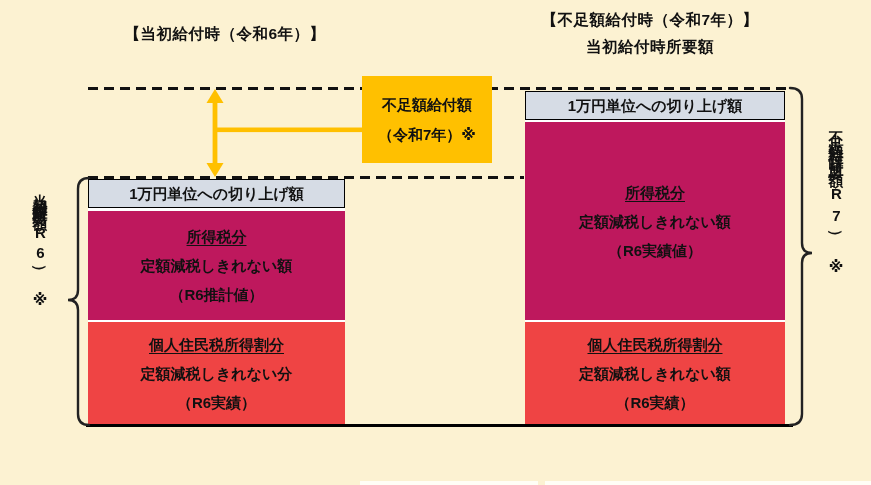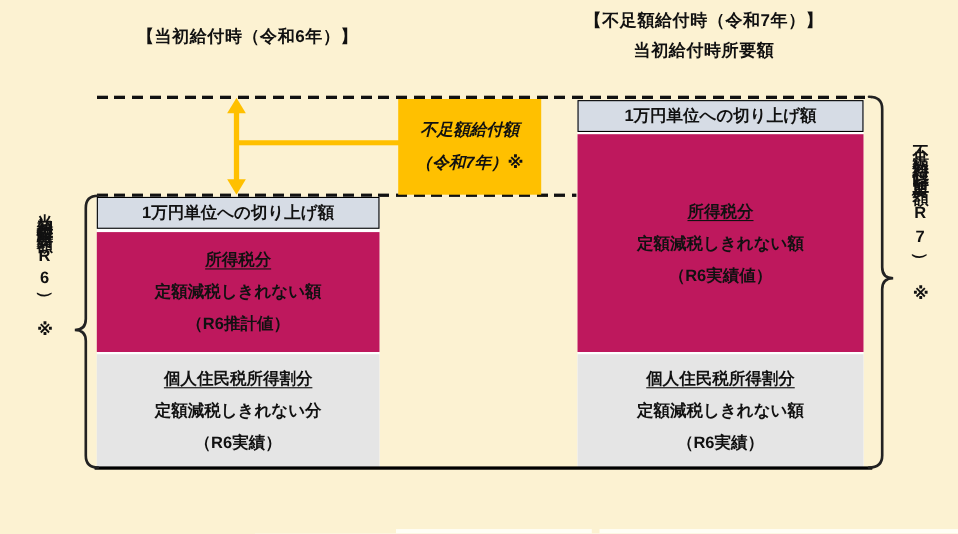--- a/index.html
+++ b/index.html
@@ -34,21 +34,21 @@
 
   
   .col { background: #FFFFFF; }
   .cell {
     box-sizing: border-box;
     display: flex; flex-direction: column; justify-content: center; align-items: center;
     text-align: center; font-weight: bold; font-size: 15px; line-height: 29px;
   }
   .cell-gray  { background: #D6DCE5; border: 1.6px solid #000; }
   .cell-blue  { background: #be185d; }
-  .cell-green { background: #e5e5e5; }
+  .cell-green { background: #ef4444; }
   .u { text-decoration: underline; text-underline-offset: 3px; }
 
   .baseline { background: #000; height: 3px; }
 
   
   .vlabel {
     writing-mode: vertical-rl;
     text-orientation: upright;
     font-weight: bold; font-size: 15px;
     white-space: nowrap;
@@ -65,36 +65,36 @@
   svg { display: block; }
 </style>
 </head>
 <body>
 
 <div class="stage">
 
   <div class="abs hdr" style="left:70px; top:20px; width:310px;">
     <div>【当初給付時（令和6年）】</div>
   </div>
-  <div class="abs hdr" style="left:485px; top:6px; width:310px;">
+  <div class="abs hdr" style="left:495px; top:6px; width:310px;">
     <div>【不足額給付時（令和7年）】</div>
     <div>当初給付時所要額</div>
   </div>
 
   <div class="abs dash" style="left:88px; top:87px; width:704px;"></div>
   <div class="abs dash" style="left:88px; top:176px; width:436px;"></div>
 
   <svg class="abs" style="left:198px; top:89px;" width="170" height="88" viewBox="0 0 170 88">
     <polygon points="17,0 8.5,14 25.5,14" fill="#FFC000"></polygon>
     <rect x="14.6" y="12" width="4.8" height="64" fill="#FFC000"></rect>
     <polygon points="17,88 8.5,74 25.5,74" fill="#FFC000"></polygon>
     <rect x="17" y="38.5" width="153" height="4.6" fill="#FFC000"></rect>
   </svg>
 
-  <div class="abs orangebox" style="left:362px; top:90px; width:130px; height:87px;font-style:italic;">
+  <div class="abs orangebox" style="left:362px; top:76px; width:130px; height:87px;">
     <div>不足額給付額</div>
     <div>（令和7年）※</div>
   </div>
 
   <div class="abs col" style="left:88px; top:179px; width:257px; height:246px;">
     <div class="cell cell-gray" style="height:29px;">1万円単位への切り上げ額</div>
     <div class="cell cell-blue" style="height:109px; margin-top:3px;">
       <div class="u">所得税分</div>
       <div>定額減税しきれない額</div>
       <div>（R6推計値）</div>

